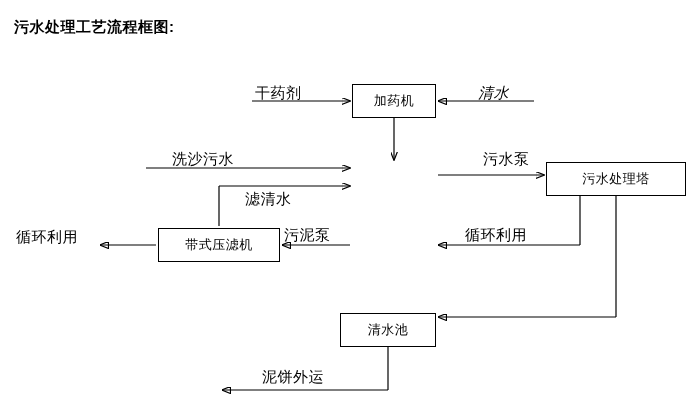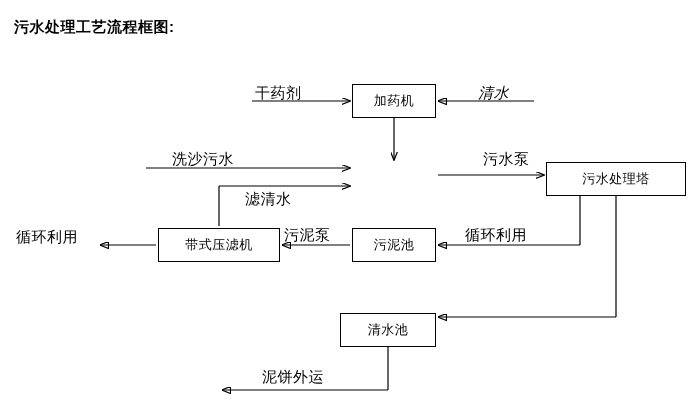--- a/index.html
+++ b/index.html
@@ -106,23 +106,20 @@
 
   <div class="node" style="left:352px; top:84px; width:84px; height:34px;">
     <span>加药机</span>
   </div>
 
 
   <div class="node" style="left:546px; top:162px; width:140px; height:34px;">
     <span>污水处理塔</span>
   </div>
 
-  <div class="node" style="left:352px; top:228px; width:84px; height:34px;">
-    <span>污泥池</span>
-  </div>
 
   <div class="node" style="left:158px; top:228px; width:122px; height:34px;">
     <span>带式压滤机</span>
   </div>
 
   <div class="node" style="left:340px; top:313px; width:96px; height:34px;">
     <span>清水池</span>
   </div>
 
   <div class="edge-label" style="left:255px; top:84px;">干药剂</div>

